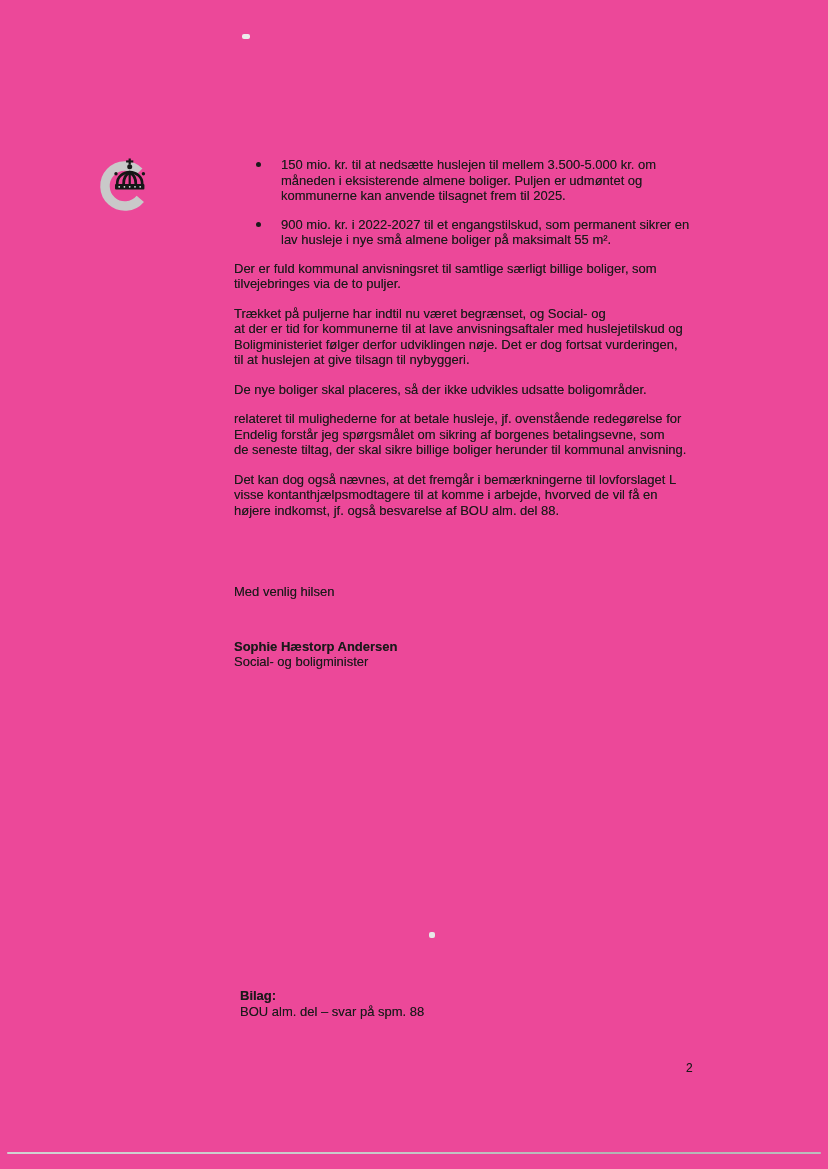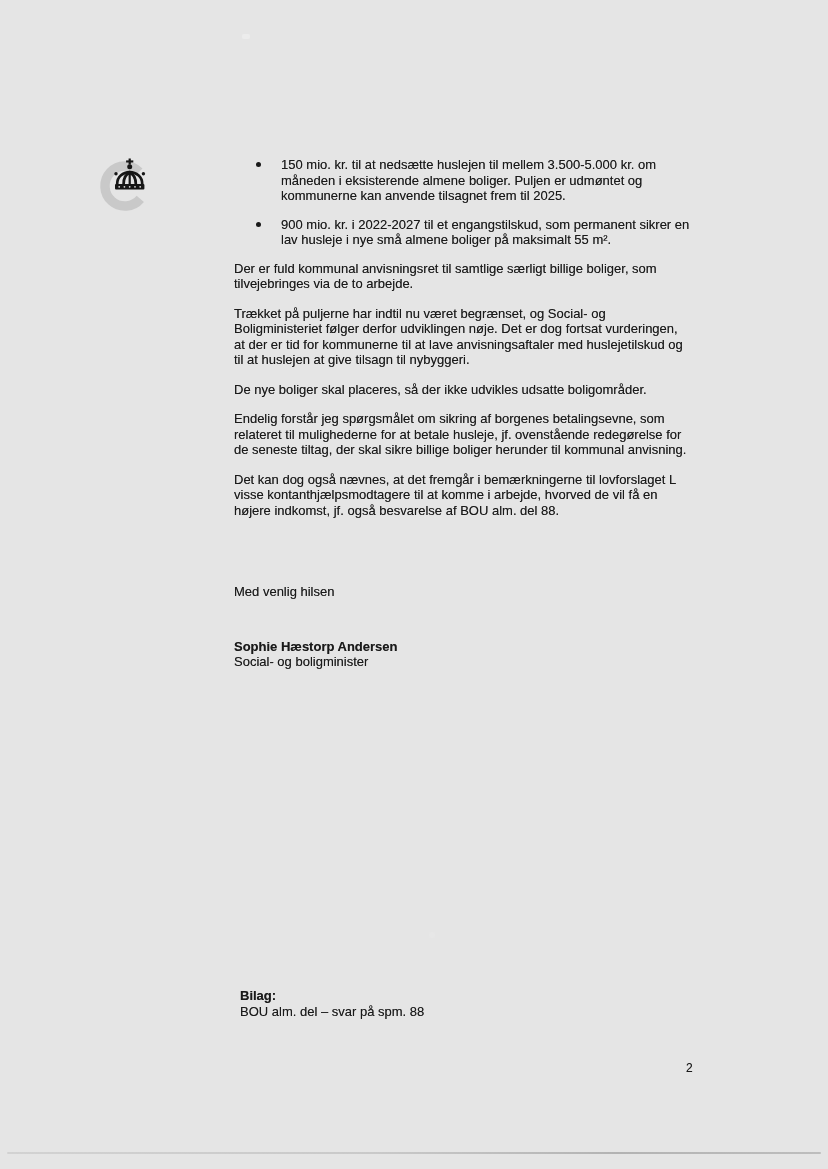--- a/index.html
+++ b/index.html
@@ -4,21 +4,21 @@
 <style>
   html, body {
     margin: 0;
     padding: 0;
     background: #ffffff;
   }
   .page {
     position: relative;
     width: 828px;
     height: 1169px;
-    background: #e5e5e5;
+    background: #ec4899;
     overflow: hidden;
     font-family: "Liberation Sans", "DejaVu Sans", sans-serif;
     color: #1a1a1a;
   }
   .doc-text {
     font-size: 13px;
     line-height: 15.5px;
     color: #1a1a1a;
     text-shadow: 0 0 0.5px rgba(20,20,20,0.55); 
   }
@@ -139,37 +139,37 @@
       </li>
       <li>
         <span class="bullet-dot"></span>
         <div class="line">900 mio. kr. i 2022-2027 til et engangstilskud, som permanent sikrer en</div>
         <div class="line">lav husleje i nye små almene boliger på maksimalt 55 m².</div>
       </li>
     </ul>
 
     <div class="para">
       <div class="line">Der er fuld kommunal anvisningsret til samtlige særligt billige boliger, som</div>
-      <div class="line">tilvejebringes via de to arbejde.</div>
+      <div class="line">tilvejebringes via de to puljer.</div>
     </div>
 
     <div class="para">
       <div class="line">Trækket på puljerne har indtil nu været begrænset, og Social- og</div>
+      <div class="line">at der er tid for kommunerne til at lave anvisningsaftaler med huslejetilskud og</div>
       <div class="line">Boligministeriet følger derfor udviklingen nøje. Det er dog fortsat vurderingen,</div>
-      <div class="line">at der er tid for kommunerne til at lave anvisningsaftaler med huslejetilskud og</div>
       <div class="line">til at huslejen at give tilsagn til nybyggeri.</div>
     </div>
 
     <div class="para">
       <div class="line">De nye boliger skal placeres, så der ikke udvikles udsatte boligområder.</div>
     </div>
 
     <div class="para">
+      <div class="line">relateret til mulighederne for at betale husleje, jf. ovenstående redegørelse for</div>
       <div class="line">Endelig forstår jeg spørgsmålet om sikring af borgenes betalingsevne, som</div>
-      <div class="line">relateret til mulighederne for at betale husleje, jf. ovenstående redegørelse for</div>
       <div class="line">de seneste tiltag, der skal sikre billige boliger herunder til kommunal anvisning.</div>
     </div>
 
     <div class="para">
       <div class="line">Det kan dog også nævnes, at det fremgår i bemærkningerne til lovforslaget L</div>
       <div class="line">visse kontanthjælpsmodtagere til at komme i arbejde, hvorved de vil få en</div>
       <div class="line">højere indkomst, jf. også besvarelse af BOU alm. del 88.</div>
     </div>
 
   </div>

